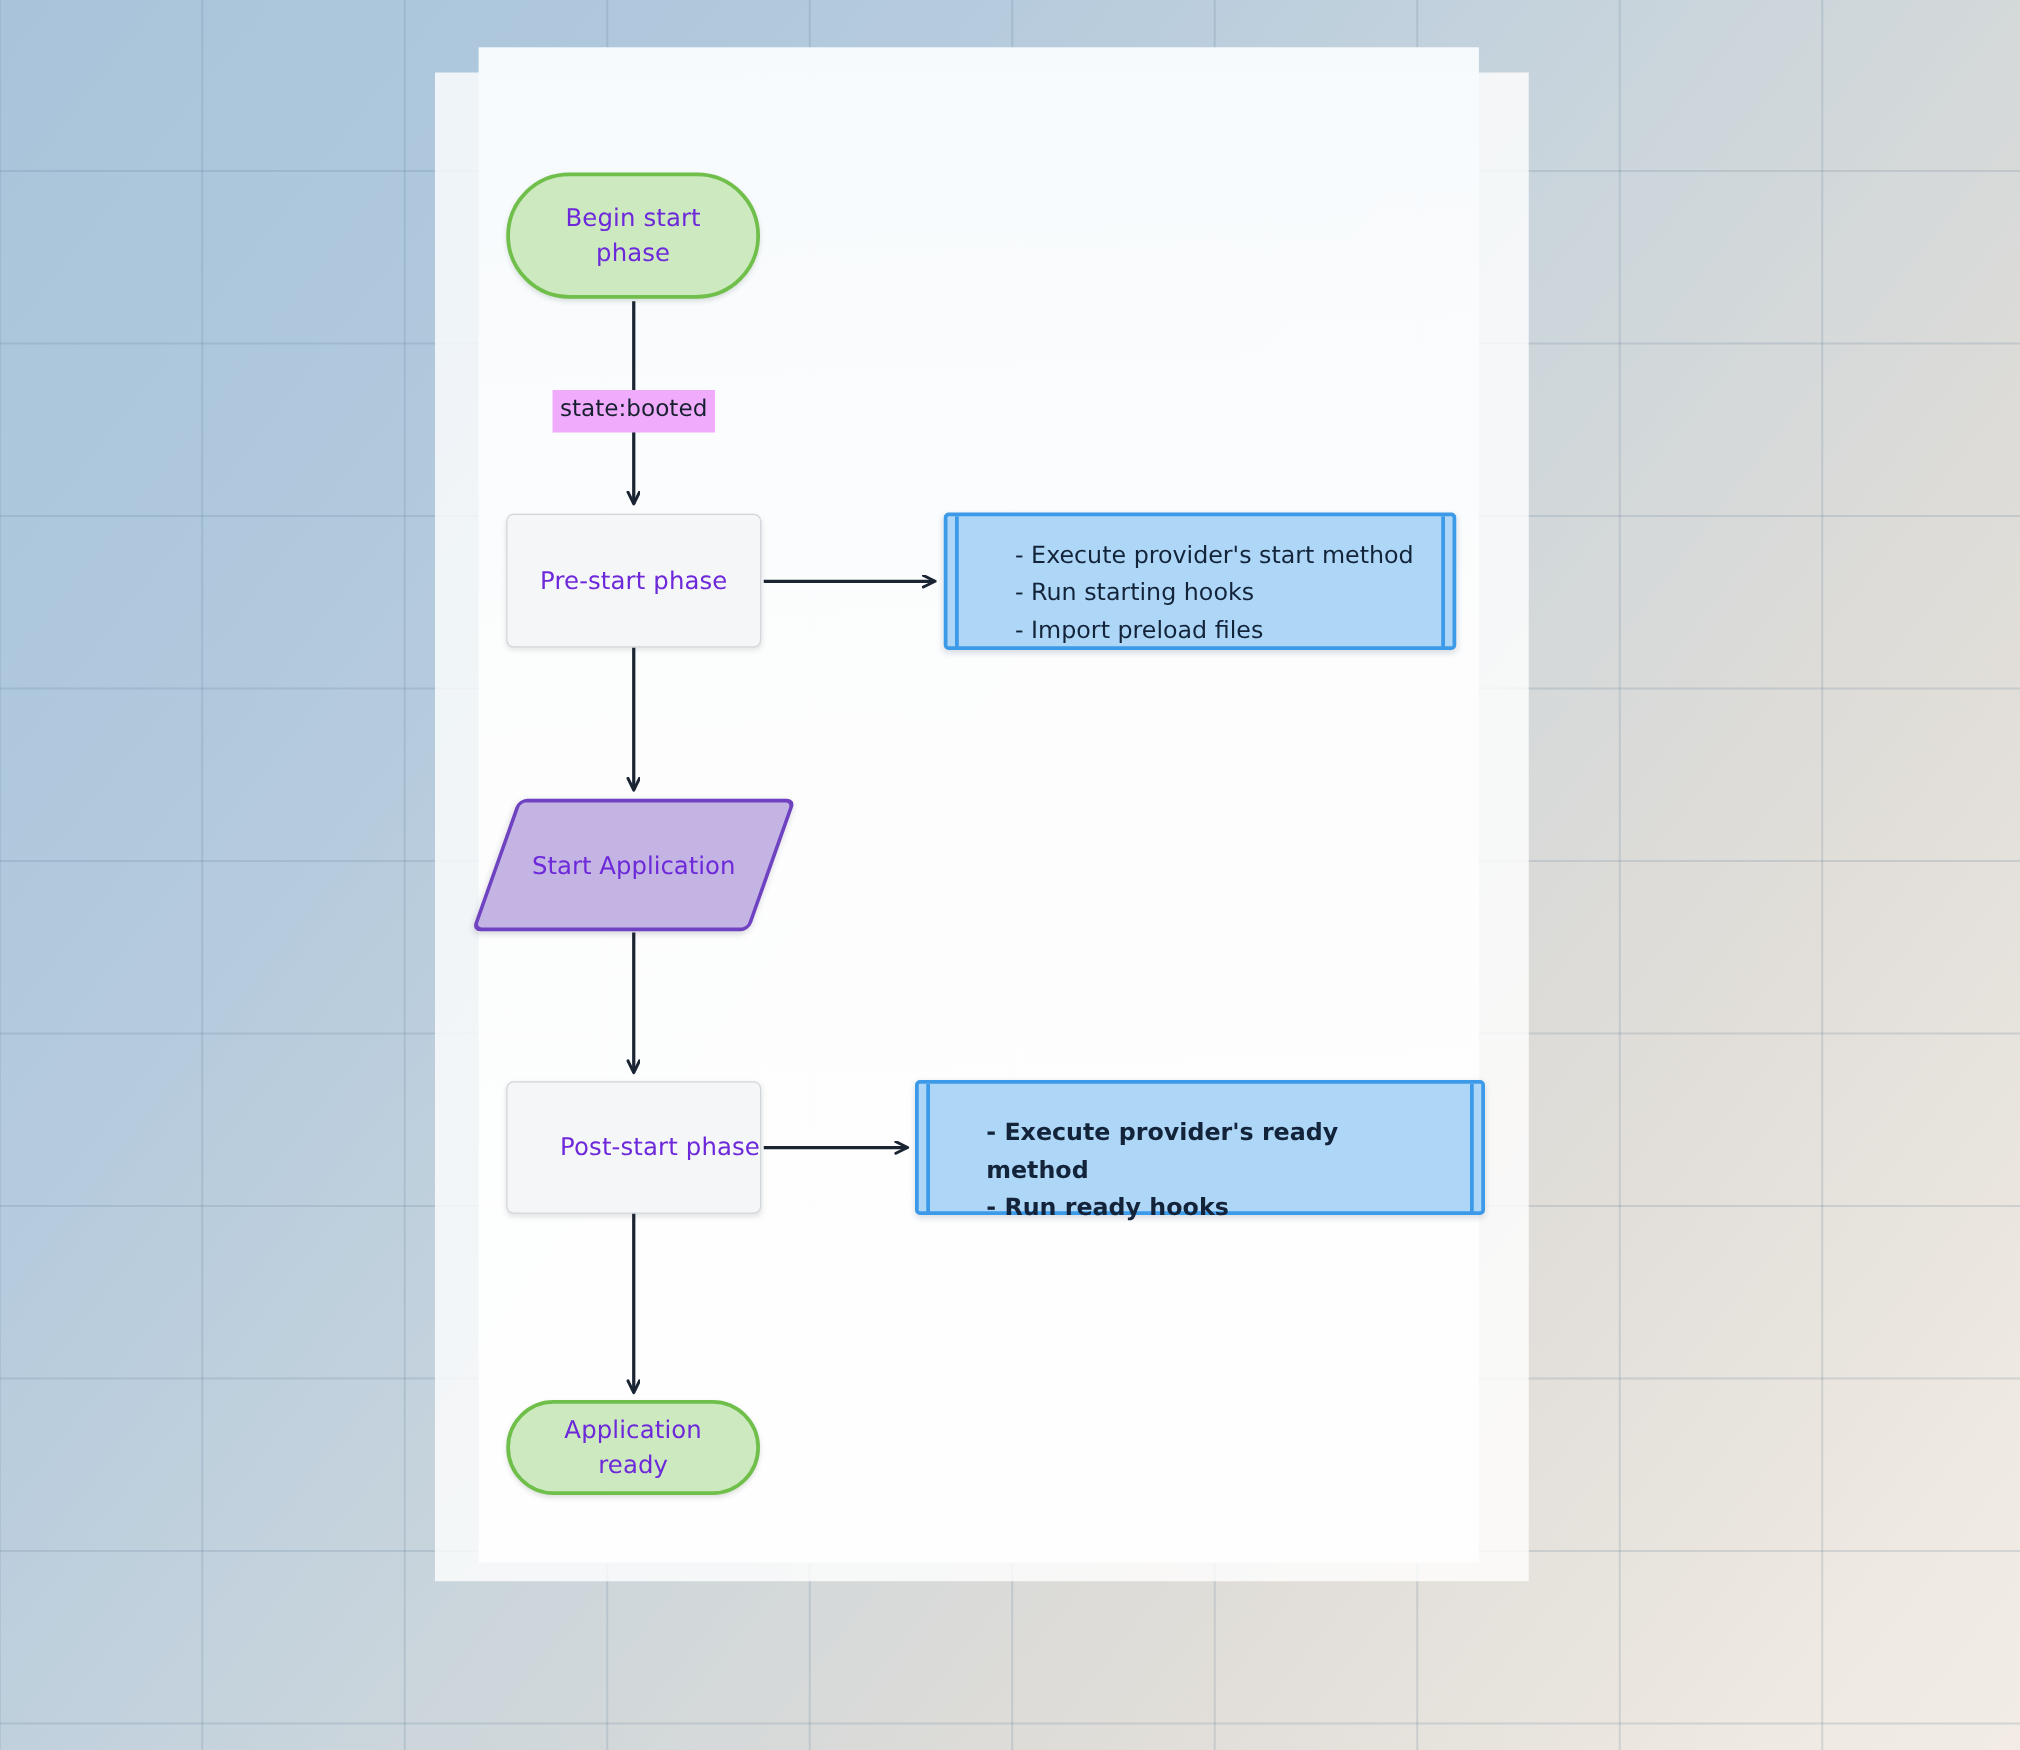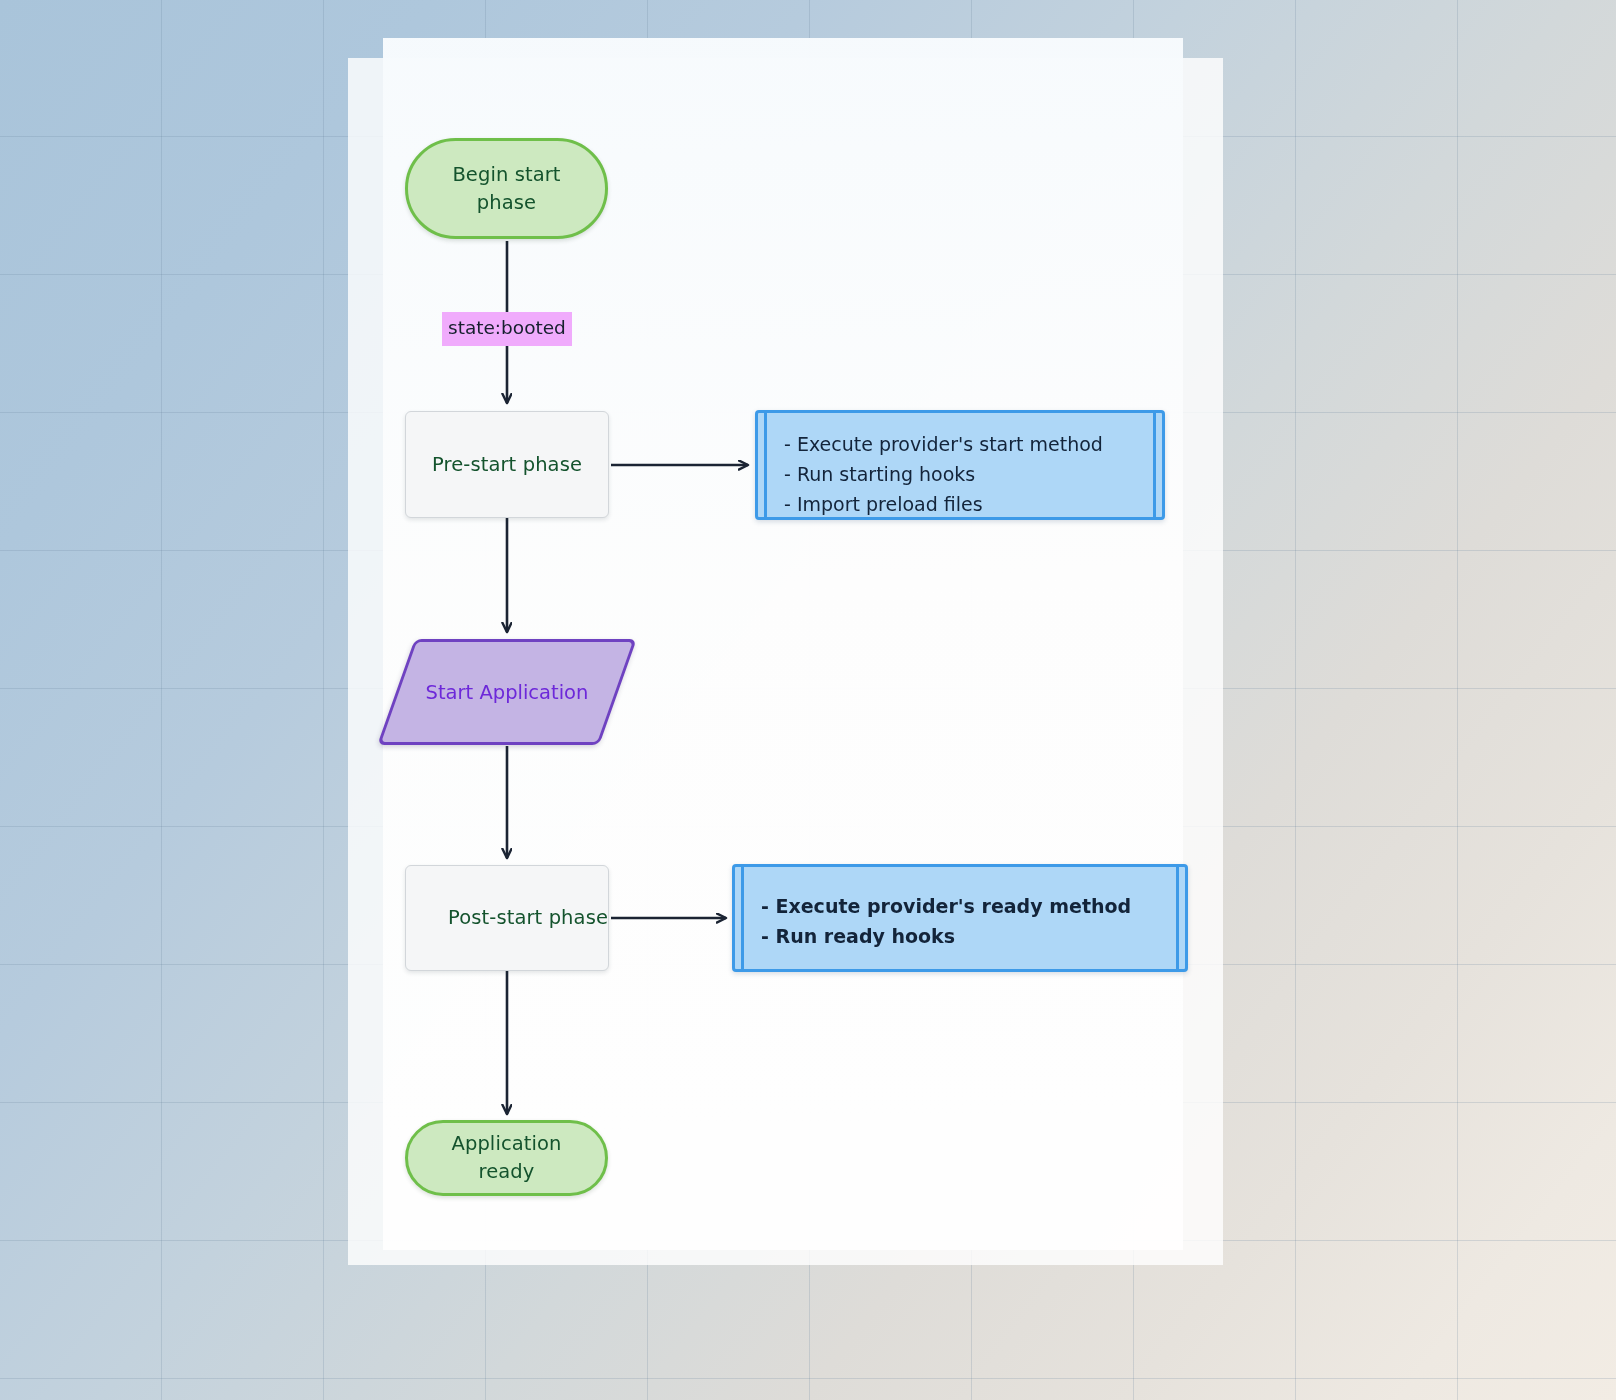--- a/index.html
+++ b/index.html
@@ -75,21 +75,21 @@
     inset: 0;
   }
 
   .node {
     position: absolute;
     box-sizing: border-box;
     display: flex;
     align-items: center;
     justify-content: center;
     text-align: center;
-    color: #14532d;
+    color: #6d28d9;
     font-size: 19.5px;
     line-height: 1.42;
     letter-spacing: 0.1px;
   }
 
   
   .node-terminal {
     background: #cde9c0;
     border: 3.5px solid #6fbf4a;
     border-radius: 54px;
@@ -148,20 +148,21 @@
   .note::before { left: 6px; }
   .note::after  { right: 6px; }
   .note-body {
     position: relative;
     z-index: 2;
     padding: 16px 30px 16px 26px;
     color: #13243a;
     font-size: 19px;
     line-height: 1.58;
     white-space: pre-line;
+    margin-left: 28px;
   }
 
   
   .edge-label {
     position: absolute;
     background: #f0abfc;
     color: #16202e;
     font-size: 18.5px;
     line-height: 1;
     padding: 7px 6px 8px 6px;

